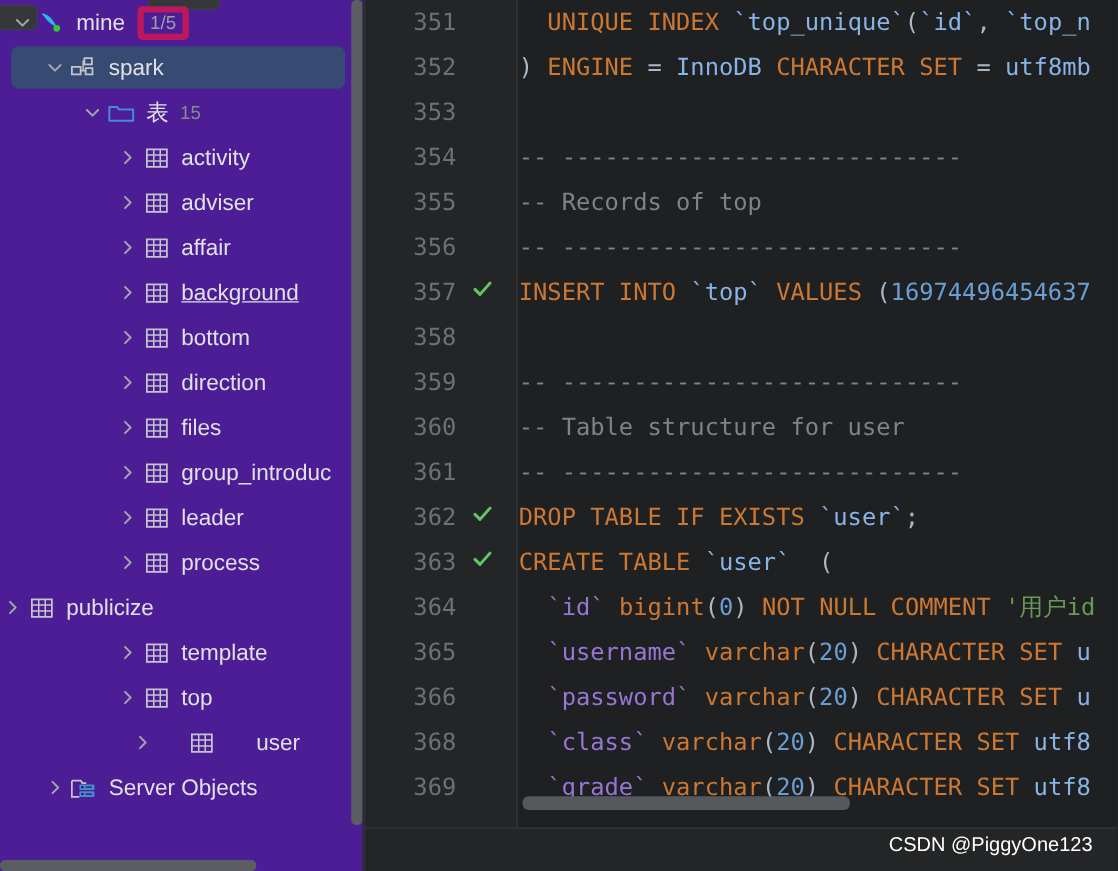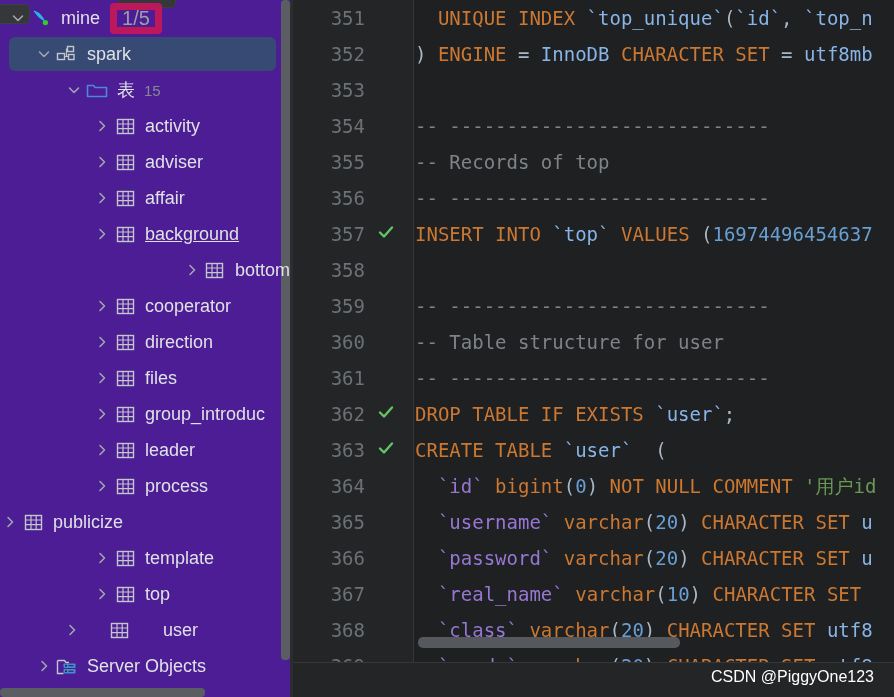--- a/index.html
+++ b/index.html
@@ -81,22 +81,22 @@
   }
   .label { padding-left: 7px; }
   .count {
     margin-left: 9px;
     color: #868a91;
     font-size: 15px;
   }
   .badge {
     margin-left: 10px;
     color: #9aa0a6;
-    font-size: 20px;
-    border: 7px solid #be185d;
+    font-size: 15px;
+    border: 5px solid #be185d;
     border-radius: 4px;
     padding: 1px 5px;
     line-height: 15px;
   }
 
   
   #sb-vscroll {
     position: absolute;
     left: 281px; top: 0;
     width: 9px; height: 660px;
@@ -298,21 +298,21 @@
             </svg>
           </span>
           <span class="ic">
             <svg width="19" height="19" viewBox="0 0 19 19" xmlns="http://www.w3.org/2000/svg">
               <rect x="1.5" y="2.5" width="16" height="14" fill="none" stroke="#c3c6ca" stroke-width="1.4"></rect>
               <path d="M1.5 7 H17.5 M1.5 11.7 H17.5 M7 2.5 V16.5 M12.2 2.5 V16.5" stroke="#c3c6ca" stroke-width="1.2" fill="none"></path>
             </svg>
           </span>
           <span class="label">background</span>
         </div>
-        <div class="row" style="padding-left: 92px; justify-content: flex-end;">
+        <div class="row" style="padding-left: 92px;">
           <span class="twisty">
             <svg width="14" height="14" viewBox="0 0 14 14" xmlns="http://www.w3.org/2000/svg">
               <path d="M5 2.5 L9.5 7 L5 11.5" fill="none" stroke="#a2a6ab" stroke-width="1.6" stroke-linecap="round" stroke-linejoin="round"></path>
             </svg>
           </span>
           <span class="ic">
             <svg width="19" height="19" viewBox="0 0 19 19" xmlns="http://www.w3.org/2000/svg">
               <rect x="1.5" y="2.5" width="16" height="14" fill="none" stroke="#c3c6ca" stroke-width="1.4"></rect>
               <path d="M1.5 7 H17.5 M1.5 11.7 H17.5 M7 2.5 V16.5 M12.2 2.5 V16.5" stroke="#c3c6ca" stroke-width="1.2" fill="none"></path>
             </svg>
@@ -324,34 +324,20 @@
             <svg width="14" height="14" viewBox="0 0 14 14" xmlns="http://www.w3.org/2000/svg">
               <path d="M5 2.5 L9.5 7 L5 11.5" fill="none" stroke="#a2a6ab" stroke-width="1.6" stroke-linecap="round" stroke-linejoin="round"></path>
             </svg>
           </span>
           <span class="ic">
             <svg width="19" height="19" viewBox="0 0 19 19" xmlns="http://www.w3.org/2000/svg">
               <rect x="1.5" y="2.5" width="16" height="14" fill="none" stroke="#c3c6ca" stroke-width="1.4"></rect>
               <path d="M1.5 7 H17.5 M1.5 11.7 H17.5 M7 2.5 V16.5 M12.2 2.5 V16.5" stroke="#c3c6ca" stroke-width="1.2" fill="none"></path>
             </svg>
           </span>
-          <span class="label">cooperator</span>
-        </div>
-        <div class="row" style="padding-left: 92px;">
-          <span class="twisty">
-            <svg width="14" height="14" viewBox="0 0 14 14" xmlns="http://www.w3.org/2000/svg">
-              <path d="M5 2.5 L9.5 7 L5 11.5" fill="none" stroke="#a2a6ab" stroke-width="1.6" stroke-linecap="round" stroke-linejoin="round"></path>
-            </svg>
-          </span>
-          <span class="ic">
-            <svg width="19" height="19" viewBox="0 0 19 19" xmlns="http://www.w3.org/2000/svg">
-              <rect x="1.5" y="2.5" width="16" height="14" fill="none" stroke="#c3c6ca" stroke-width="1.4"></rect>
-              <path d="M1.5 7 H17.5 M1.5 11.7 H17.5 M7 2.5 V16.5 M12.2 2.5 V16.5" stroke="#c3c6ca" stroke-width="1.2" fill="none"></path>
-            </svg>
-          </span>
           <span class="label">direction</span>
         </div>
         <div class="row" style="padding-left: 92px;">
           <span class="twisty">
             <svg width="14" height="14" viewBox="0 0 14 14" xmlns="http://www.w3.org/2000/svg">
               <path d="M5 2.5 L9.5 7 L5 11.5" fill="none" stroke="#a2a6ab" stroke-width="1.6" stroke-linecap="round" stroke-linejoin="round"></path>
             </svg>
           </span>
           <span class="ic">
             <svg width="19" height="19" viewBox="0 0 19 19" xmlns="http://www.w3.org/2000/svg">
@@ -438,21 +424,21 @@
             </svg>
           </span>
           <span class="ic">
             <svg width="19" height="19" viewBox="0 0 19 19" xmlns="http://www.w3.org/2000/svg">
               <rect x="1.5" y="2.5" width="16" height="14" fill="none" stroke="#c3c6ca" stroke-width="1.4"></rect>
               <path d="M1.5 7 H17.5 M1.5 11.7 H17.5 M7 2.5 V16.5 M12.2 2.5 V16.5" stroke="#c3c6ca" stroke-width="1.2" fill="none"></path>
             </svg>
           </span>
           <span class="label">top</span>
         </div>
-        <div class="row" style="padding-left: 62px; gap: 24px;">
+        <div class="row" style="padding-left: 104px; gap: 24px;">
           <span class="twisty">
             <svg width="14" height="14" viewBox="0 0 14 14" xmlns="http://www.w3.org/2000/svg">
               <path d="M5 2.5 L9.5 7 L5 11.5" fill="none" stroke="#a2a6ab" stroke-width="1.6" stroke-linecap="round" stroke-linejoin="round"></path>
             </svg>
           </span>
           <span class="ic">
             <svg width="19" height="19" viewBox="0 0 19 19" xmlns="http://www.w3.org/2000/svg">
               <rect x="1.5" y="2.5" width="16" height="14" fill="none" stroke="#c3c6ca" stroke-width="1.4"></rect>
               <path d="M1.5 7 H17.5 M1.5 11.7 H17.5 M7 2.5 V16.5 M12.2 2.5 V16.5" stroke="#c3c6ca" stroke-width="1.2" fill="none"></path>
             </svg>
@@ -502,21 +488,20 @@
         <div class="cl"><span class="lnum">361</span><span class="ctext"><span class="cm">-- ----------------------------</span></span></div>
         <div class="cl"><span class="lnum">362</span><span class="check"><svg width="18" height="18" viewBox="0 0 18 18" xmlns="http://www.w3.org/2000/svg">
               <path d="M3 9.5 L7 13.5 L15 4.5" fill="none" stroke="#62c462" stroke-width="2.4" stroke-linecap="round" stroke-linejoin="round"></path>
             </svg></span><span class="ctext"><span class="k">DROP TABLE IF EXISTS </span><span class="id">`user`</span><span class="p">;</span></span></div>
         <div class="cl"><span class="lnum">363</span><span class="check"><svg width="18" height="18" viewBox="0 0 18 18" xmlns="http://www.w3.org/2000/svg">
               <path d="M3 9.5 L7 13.5 L15 4.5" fill="none" stroke="#62c462" stroke-width="2.4" stroke-linecap="round" stroke-linejoin="round"></path>
             </svg></span><span class="ctext"><span class="k">CREATE TABLE </span><span class="id">`user`</span><span class="p">  (</span></span></div>
         <div class="cl"><span class="lnum">364</span><span class="ctext"><span class="p">  </span><span class="col">`id`</span><span class="p"> </span><span class="k">bigint</span><span class="p">(</span><span class="n">0</span><span class="p">) </span><span class="k">NOT NULL COMMENT </span><span class="s">'用户id</span></span></div>
         <div class="cl"><span class="lnum">365</span><span class="ctext"><span class="p">  </span><span class="col">`username`</span><span class="p"> </span><span class="k">varchar</span><span class="p">(</span><span class="n">20</span><span class="p">) </span><span class="k">CHARACTER SET</span><span class="id"> u</span></span></div>
         <div class="cl"><span class="lnum">366</span><span class="ctext"><span class="p">  </span><span class="col">`password`</span><span class="p"> </span><span class="k">varchar</span><span class="p">(</span><span class="n">20</span><span class="p">) </span><span class="k">CHARACTER SET</span><span class="id"> u</span></span></div>
-        <div class="cl"><span class="lnum">367</span><span class="ctext"><span class="p">  </span><span class="col">`real_name`</span><span class="p"> </span><span class="k">varchar</span><span class="p">(</span><span class="n">10</span><span class="p">) </span><span class="k">CHARACTER SET</span></span></div>
         <div class="cl"><span class="lnum">368</span><span class="ctext"><span class="p">  </span><span class="col">`class`</span><span class="p"> </span><span class="k">varchar</span><span class="p">(</span><span class="n">20</span><span class="p">) </span><span class="k">CHARACTER SET</span><span class="id"> utf8</span></span></div>
         <div class="cl"><span class="lnum">369</span><span class="ctext"><span class="p">  </span><span class="col">`grade`</span><span class="p"> </span><span class="k">varchar</span><span class="p">(</span><span class="n">20</span><span class="p">) </span><span class="k">CHARACTER SET</span><span class="id"> utf8</span></span></div>
       </div>
     <div id="ed-hscroll"></div>
     <div id="ed-bottombar"></div>
     <div id="watermark">CSDN @PiggyOne123</div>
   </div>
 
 </div>
 

